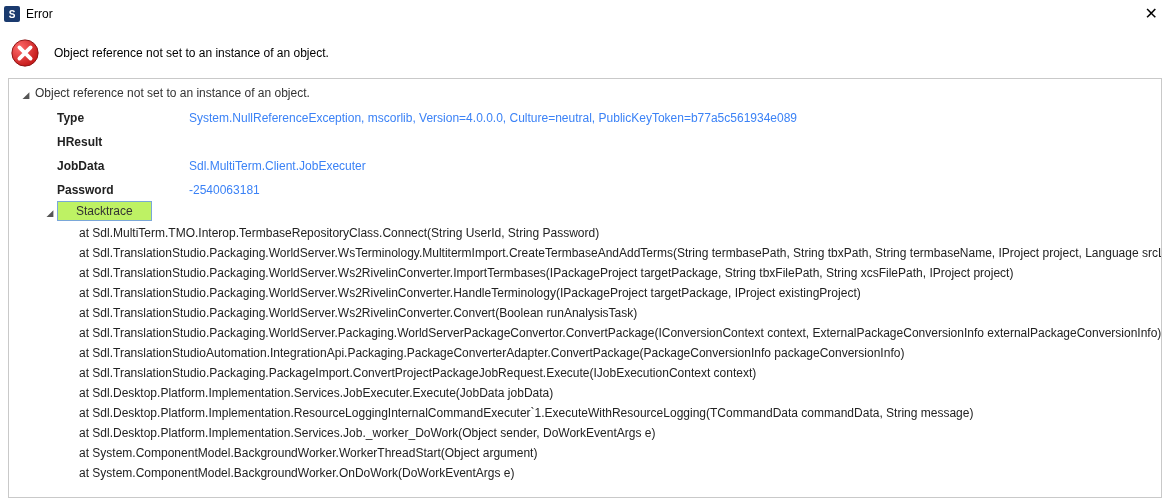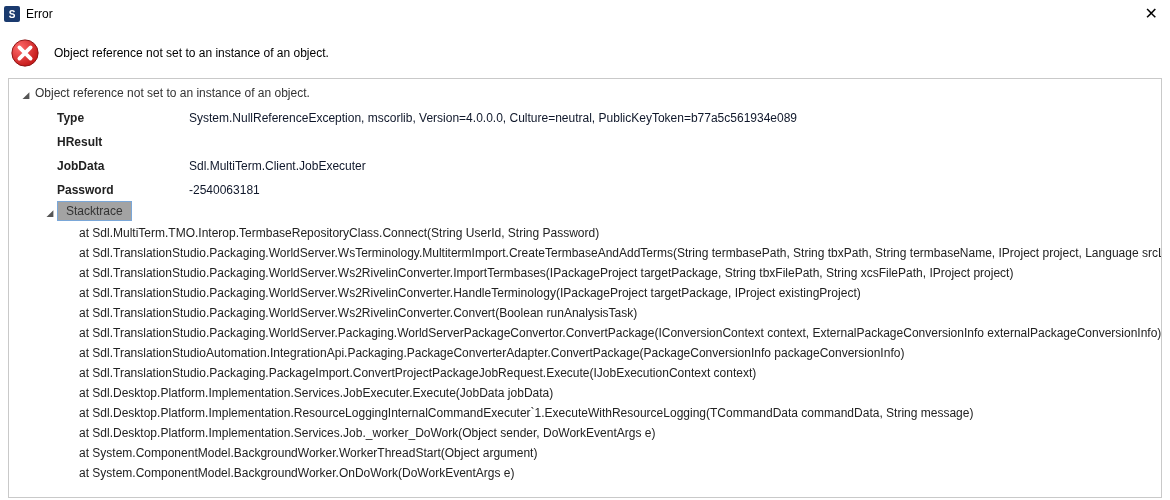--- a/index.html
+++ b/index.html
@@ -85,40 +85,40 @@
       cursor: pointer;
       user-select: none;
       padding-top: 2px;
     }
     .tree-toggle.hidden { visibility: hidden; }
     .tree-label {
       padding: 0 2px;
     }
     .tree-label.selected {
       border: 1px solid #7aa7d8;
-      background: #a3a3a3;
-      padding: 0 8px;
+      background: #bef264;
+      padding: 0 18px;
       line-height: 18px;
     }
     .indent-1 { padding-left: 6px; }
     .indent-2 { padding-left: 30px; }
     .indent-3 { padding-left: 66px; }
     .prop-row {
       display: flex;
       line-height: 22px;
       align-items: flex-end;
     }
     .prop-label {
       width: 132px;
       font-weight: bold;
       color: #222;
     }
     .prop-value {
       flex: 1;
-      color: #0f172a;
+      color: #3b82f6;
     }
     .stack-line {
       line-height: 20px;
       white-space: nowrap;
       color: #222;
     }
   </style>
 </head>
 <body>
 

